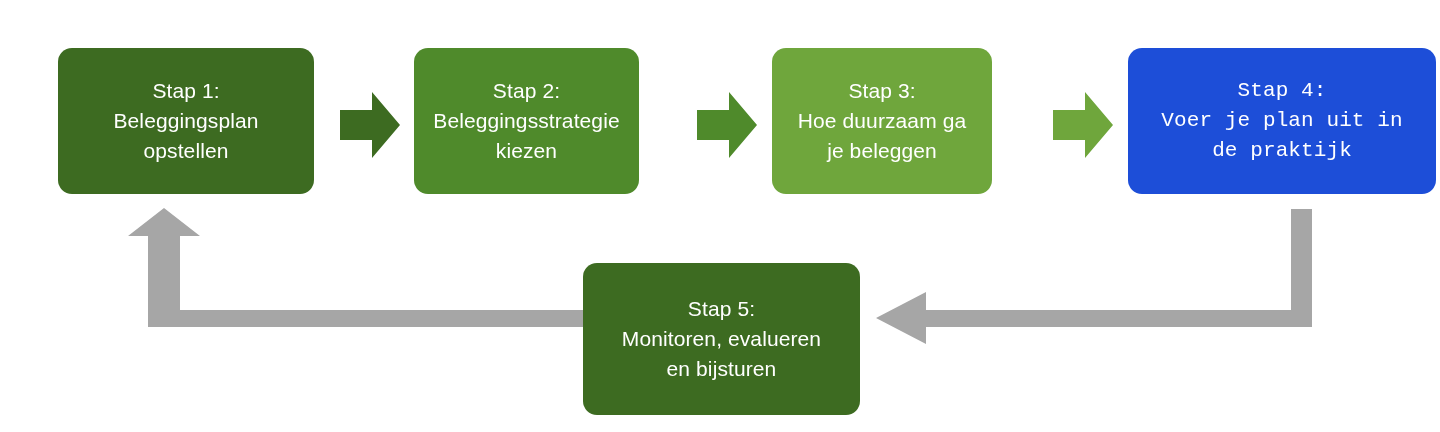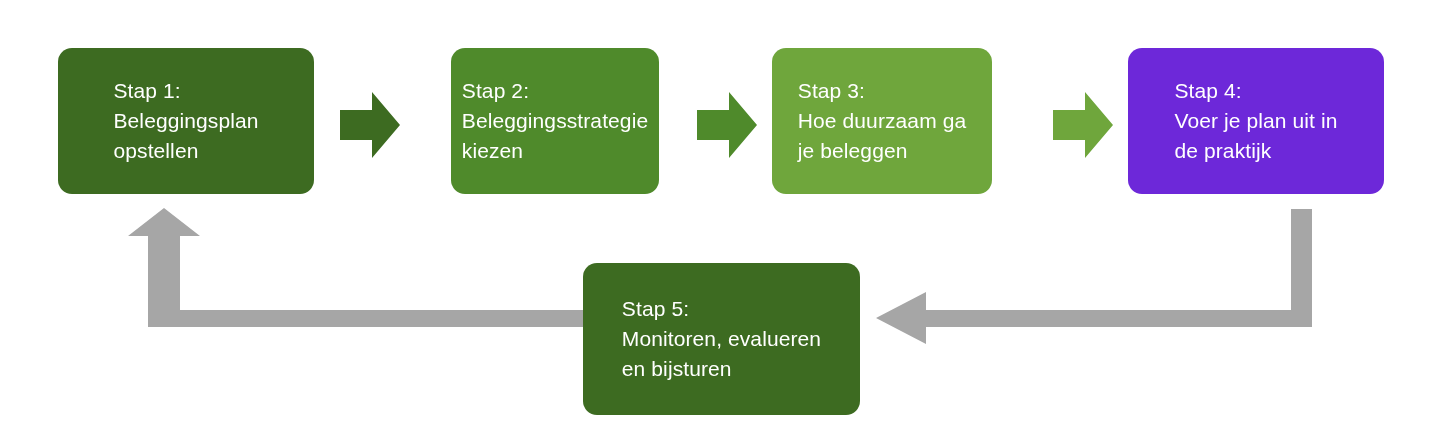--- a/index.html
+++ b/index.html
@@ -14,20 +14,21 @@
     background: #ffffff;
     overflow: hidden;
     font-family: "Liberation Sans", sans-serif;
   }
   .step-box {
     position: absolute;
     border-radius: 14px;
     display: flex;
     align-items: center;
     justify-content: center;
+    text-align: center;
     color: #ffffff;
     font-size: 21px;
     line-height: 1.42;
     font-weight: 400;
     letter-spacing: 0.1px;
     box-sizing: border-box;
     padding: 4px 10px;
   }
   .step-box .label {
     display: block;
@@ -69,21 +70,21 @@
 Beleggingsplan
 opstellen</span>
   </div>
 
   <div class="arrow-green" style="left:340px; top:92px; width:60px; height:66px;">
     <svg width="60" height="66" viewBox="0 0 60 66">
       <path d="M 0,18 L 32,18 L 32,0 L 60,33 L 32,66 L 32,48 L 0,48 Z" fill="#3D6B21"></path>
     </svg>
   </div>
 
-  <div class="step-box" style="left:414px; top:48px; width:208px; height:146px; background:#4F8A2B;margin-left:37px;">
+  <div class="step-box" style="left:414px; top:48px; width:225px; height:146px; background:#4F8A2B;">
     <span class="label">Stap 2:
 Beleggingsstrategie
 kiezen</span>
   </div>
 
   <div class="arrow-green" style="left:697px; top:92px; width:60px; height:66px;">
     <svg width="60" height="66" viewBox="0 0 60 66">
       <path d="M 0,18 L 32,18 L 32,0 L 60,33 L 32,66 L 32,48 L 0,48 Z" fill="#4F8A2B"></path>
     </svg>
   </div>
@@ -93,21 +94,21 @@
 Hoe duurzaam ga
 je beleggen</span>
   </div>
 
   <div class="arrow-green" style="left:1053px; top:92px; width:60px; height:66px;">
     <svg width="60" height="66" viewBox="0 0 60 66">
       <path d="M 0,18 L 32,18 L 32,0 L 60,33 L 32,66 L 32,48 L 0,48 Z" fill="#6FA63C"></path>
     </svg>
   </div>
 
-  <div class="step-box" style="left:1128px; top:48px; width:256px; height:146px; background:#6d28d9;">
+  <div class="step-box" style="left:1128px; top:48px; width:308px; height:146px; background:#1d4ed8;font-family:Liberation Mono, monospace;">
     <span class="label">Stap 4:
 Voer je plan uit in
 de praktijk</span>
   </div>
 
   <div class="step-box" style="left:583px; top:263px; width:277px; height:152px; background:#3D6B21;">
     <span class="label">Stap 5:
 Monitoren, evalueren
 en bijsturen</span>
   </div>

